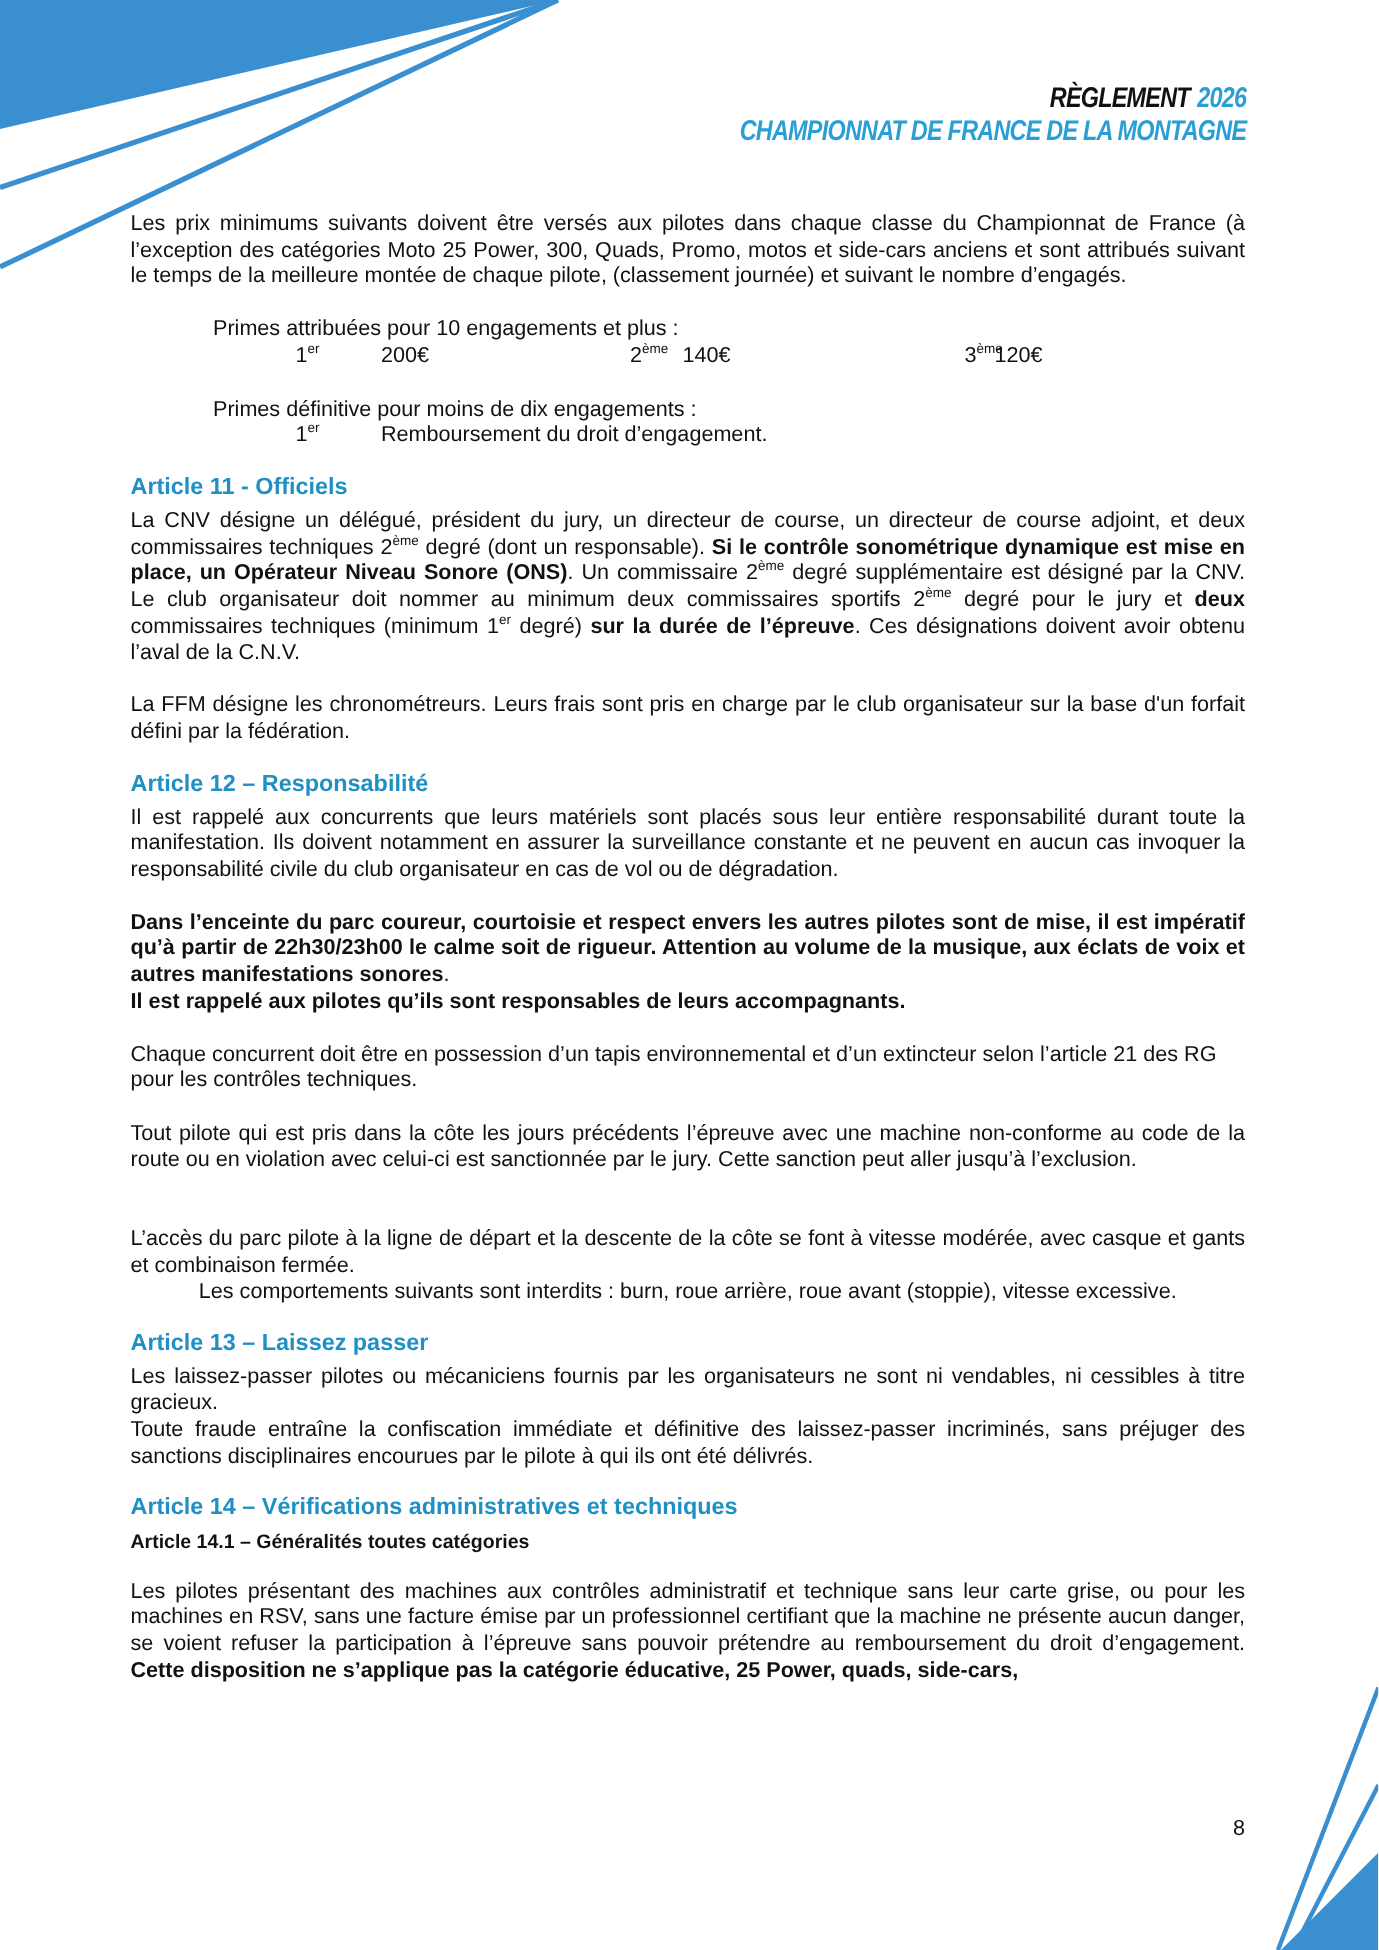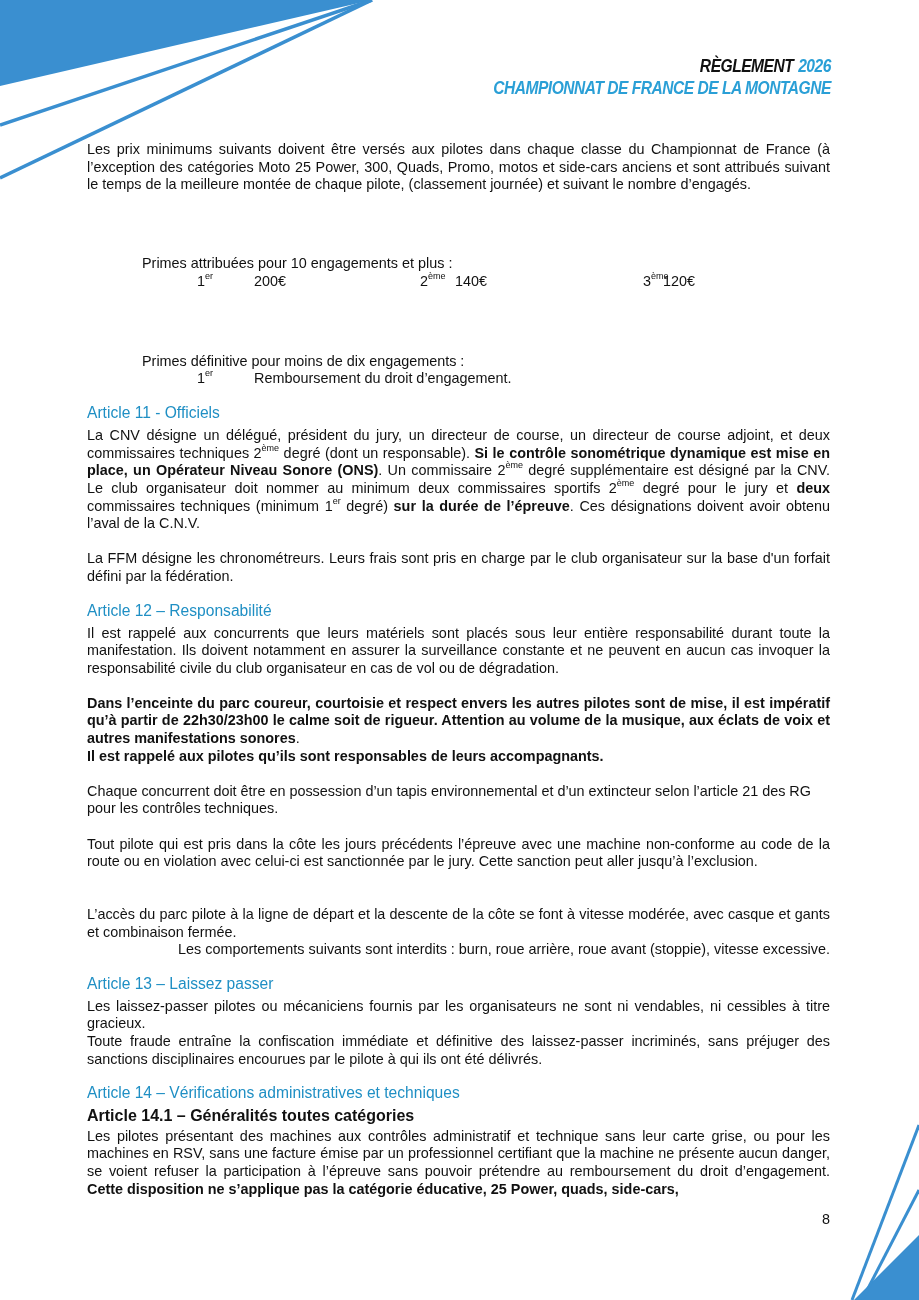--- a/index.html
+++ b/index.html
@@ -8,25 +8,25 @@
   .deco { position:absolute; }
   .hdr { position:absolute; right:88px; top:55px; text-align:right; font-family:"Liberation Sans", sans-serif;
          font-style:italic; font-weight:bold; line-height:22px; letter-spacing:-0.6px; transform:scaleX(0.82); transform-origin:right center; }
   .hdr .l1 { font-size:19px; color:#111; }
   .hdr .l1 .yr { color:#2a9fd6; margin-left:6px; }
   .hdr .l2 { font-size:19px; color:#2a9fd6; }
   .content { position:absolute; left:87px; top:141px; width:743px; font-size:14.4px; line-height:17.6px; }
   p { margin:0; text-align:justify; }
   .gap { height:17.6px; }
   .gap-s { height:15px; }
-  .h2 { color:#1f8fc4; font-weight:normal; font-size:15.6px; margin:0 0 5px 0; line-height:19px; }
-  .h3 { font-weight:bold; font-size:16px; margin:0 0 3px 0; }
+  .h2 { color:#1f8fc4; font-weight:bold; font-size:15.6px; margin:0 0 5px 0; line-height:19px; }
+  .h3 { font-weight:bold; font-size:13px; margin:0 0 16px 0; }
   .b { font-weight:bold; }
   sup { font-size:9px; vertical-align:top; line-height:9px; position:relative; top:-1px; }
-  .prime-label { padding-left:55px;margin-top:44px; }
+  .prime-label { padding-left:55px; }
   .prime-row { position:relative; height:18px; }
   .prime-row span { position:absolute; top:0; }
   .page-num { position:absolute; left:822px; top:1211px; font-size:14.4px; }
 </style>
 </head>
 <body>
 
 <svg class="deco" style="left:0;top:0" width="380" height="190" viewBox="0 0 380 190">
   <polygon points="0,0 372,0 0,86" fill="#3a8fd0"></polygon>
   <line x1="372" y1="0" x2="0" y2="125" stroke="#3a8fd0" stroke-width="3.5"></line>
@@ -80,21 +80,21 @@
   <div class="gap"></div>
   <p><span class="b">Dans l’enceinte du parc coureur, courtoisie et respect envers les autres pilotes sont de mise, il est impératif qu’à partir de 22h30/23h00 le calme soit de rigueur. Attention au volume de la musique, aux éclats de voix et autres manifestations sonores</span><span>.</span></p>
   <p class="b">Il est rappelé aux pilotes qu’ils sont responsables de leurs accompagnants.</p>
   <div class="gap"></div>
   <p style="text-align:left">Chaque concurrent doit être en possession d’un tapis environnemental et d’un extincteur selon l’article 21 des RG pour les contrôles techniques.</p>
   <div class="gap"></div>
   <p>Tout pilote qui est pris dans la côte les jours précédents l’épreuve avec une machine non-conforme au code de la route ou en violation avec celui-ci est sanctionnée par le jury. Cette sanction peut aller jusqu’à l’exclusion.</p>
   <div class="gap"></div>
   <div class="gap"></div>
   <p>L’accès du parc pilote à la ligne de départ et la descente de la côte se font à vitesse modérée, avec casque et gants et combinaison fermée.</p>
-  <p style="text-align:right">Les comportements suivants sont interdits : burn, roue arrière, roue avant (stoppie), vitesse excessive.</p>
+  <p style="text-align:center">Les comportements suivants sont interdits : burn, roue arrière, roue avant (stoppie), vitesse excessive.</p>
   <div class="gap-s"></div>
 
   <div class="h2">Article 13 – Laissez passer</div>
   <p>Les laissez-passer pilotes ou mécaniciens fournis par les organisateurs ne sont ni vendables, ni cessibles à titre gracieux.</p>
   <p>Toute fraude entraîne la confiscation immédiate et définitive des laissez-passer incriminés, sans préjuger des sanctions disciplinaires encourues par le pilote à qui ils ont été délivrés.</p>
   <div class="gap-s"></div>
 
   <div class="h2">Article 14 – Vérifications administratives et techniques</div>
   <div class="h3">Article 14.1 – Généralités toutes catégories</div>
   <p><span>Les pilotes présentant des machines aux contrôles administratif et technique sans leur carte grise, ou pour les machines en RSV, sans une facture émise par un professionnel certifiant que la machine ne présente aucun danger, se voient refuser la participation à l’épreuve sans pouvoir prétendre au remboursement du droit d’engagement. </span><span class="b">Cette disposition ne s’applique pas la catégorie éducative, 25 Power, quads, side-cars,</span></p>

